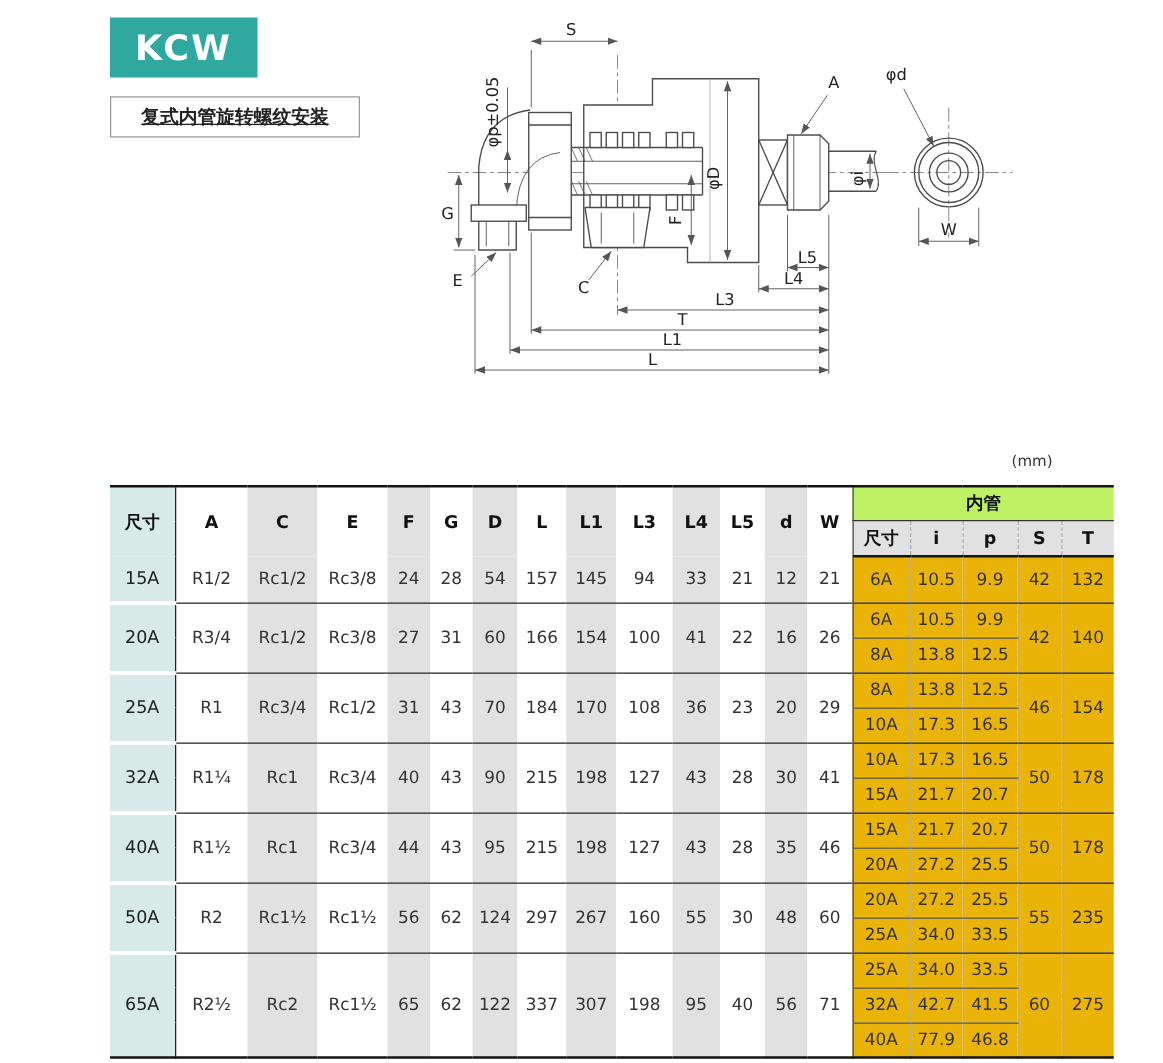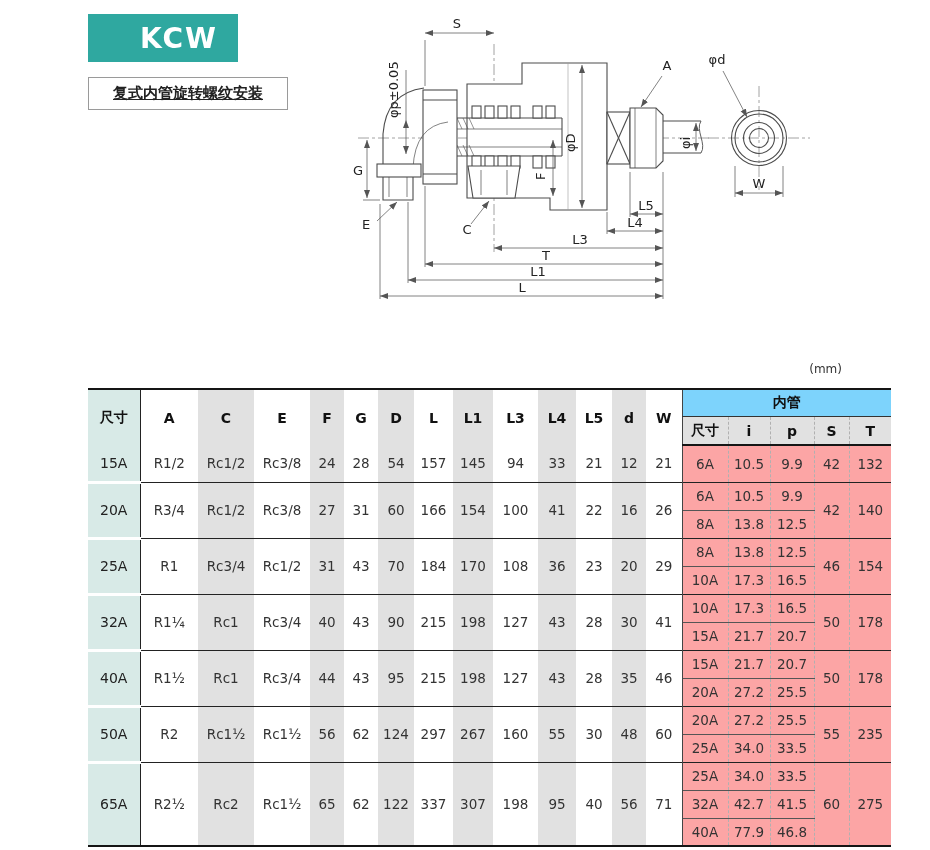--- a/index.html
+++ b/index.html
@@ -1,40 +1,40 @@
 <!DOCTYPE html>
 <html><head>
 <meta charset="utf-8">
 <style>
   html,body{margin:0;padding:0;}
   body{width:930px;height:850px;position:relative;background:#fff;overflow:hidden;
        font-family:"DejaVu Sans","Liberation Sans",sans-serif;}
   .badge{position:absolute;left:88px;top:14px;width:118px;height:48px;background:#2fa8a0;
          color:#fff;font-weight:bold;font-size:28px;letter-spacing:2px;
-         display:flex;align-items:center;justify-content:center;padding-left:32px;}
+         display:flex;align-items:center;justify-content:center;}
   .subtitle{position:absolute;left:88px;top:77px;width:198px;height:31px;border:1px solid #9a9a9a;
             font-size:15px;font-weight:bold;color:#222;text-align:center;line-height:31px;background:#fff;text-decoration:underline;}
   .mmnote{position:absolute;left:690px;top:362px;width:152px;text-align:right;font-size:12px;color:#333;}
   .diagram{position:absolute;left:350px;top:0;}
   .dimtext{font-size:13px;fill:#222;}
   table.dim{position:absolute;left:88px;top:388px;width:754px;border-collapse:collapse;table-layout:fixed;
             border-top:2.5px solid #151515;border-bottom:2px solid #151515;}
   th,td{padding:0;text-align:center;vertical-align:middle;}
   th{font-size:14px;font-weight:bold;color:#111;height:26px;background:#fff;}
   td{font-size:13.5px;color:#333;background:#fff;}
   th.g,td.g{background:#e1e1e1;}
   th.size-h{background:#d8eae7;border-right:1px solid #222;}
   td.size{background:#d8eae7;border-right:1px solid #222;font-size:14px;color:#222;}
   td.size.wtop{border-top:3px solid #fff;}
-  th.grp{border-bottom:1.2px solid #333;background:#7dd3fc;border-left:1px solid #444;}
+  th.grp{border-bottom:1.2px solid #333;background:#bef264;border-left:1px solid #444;}
   th.ih{background:#e1e1e1;border-left:1px dashed #b0b0b0;height:27px;}
   th.ih.in-first{border-left:1px solid #444;}
   thead tr:last-child th{border-bottom:2px solid #151515;}
   th.grp{border-bottom:1.2px solid #333;}
-  td.in{background:#fca5a5;border-left:1px dashed #b0b0b0;margin-top:48px;}
+  td.in{background:#eab308;border-left:1px dashed #b0b0b0;margin-top:48px;}
   td.in-first{border-left:1px solid #444;}
   td.sub{border-top:1px solid #555;}
   td.gt{border-top:1.6px solid #222;}
 </style>
 </head>
 <body>
 
 <div class="badge">KCW</div>
 
 <div class="subtitle">复式内管旋转螺纹安装</div>

